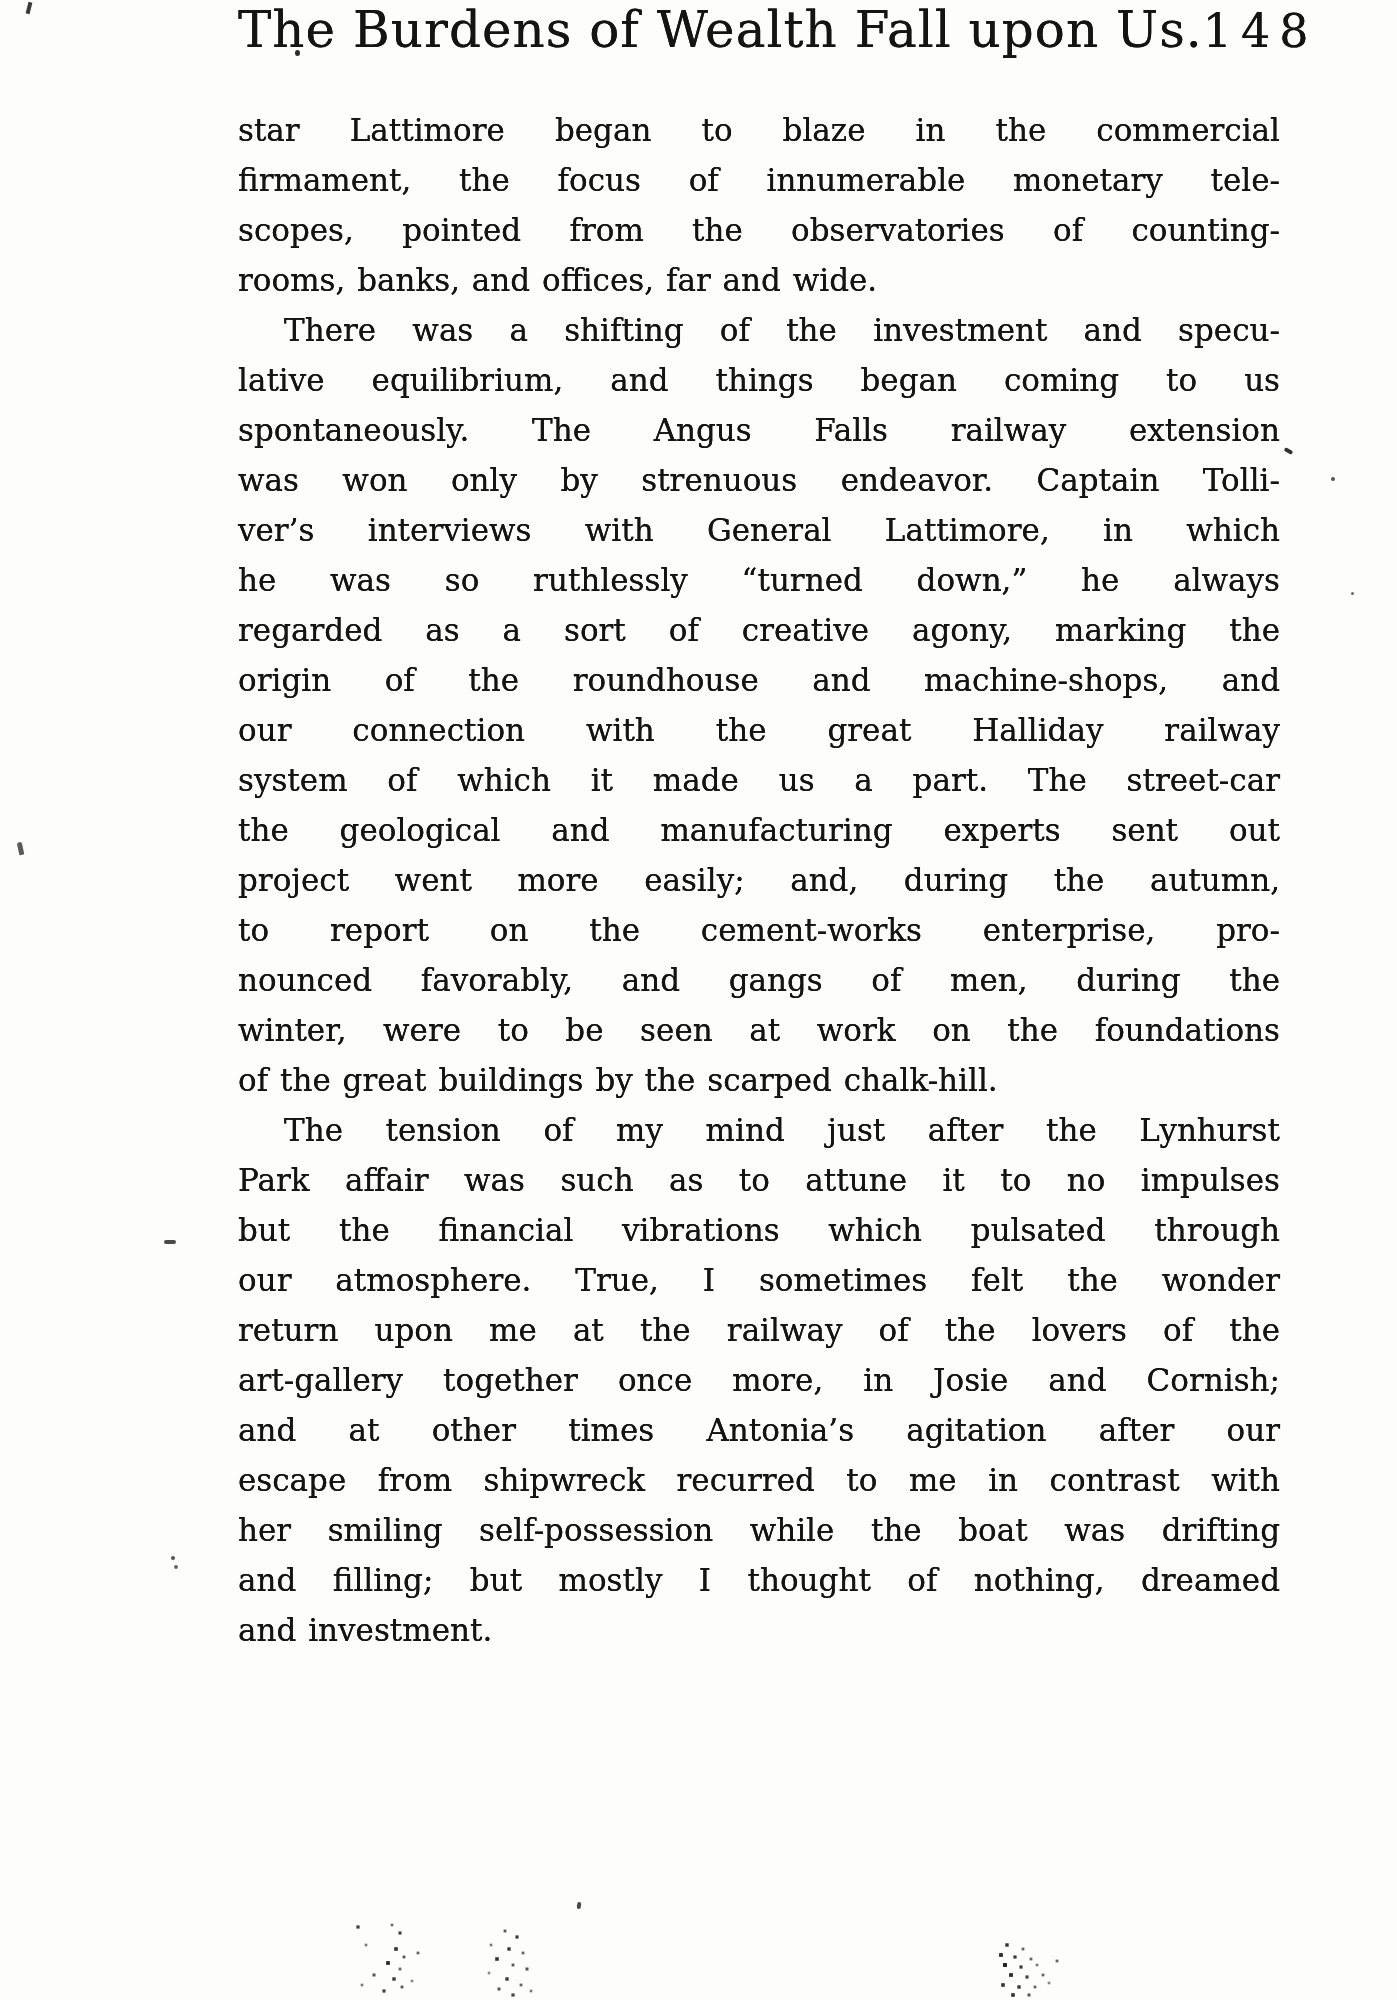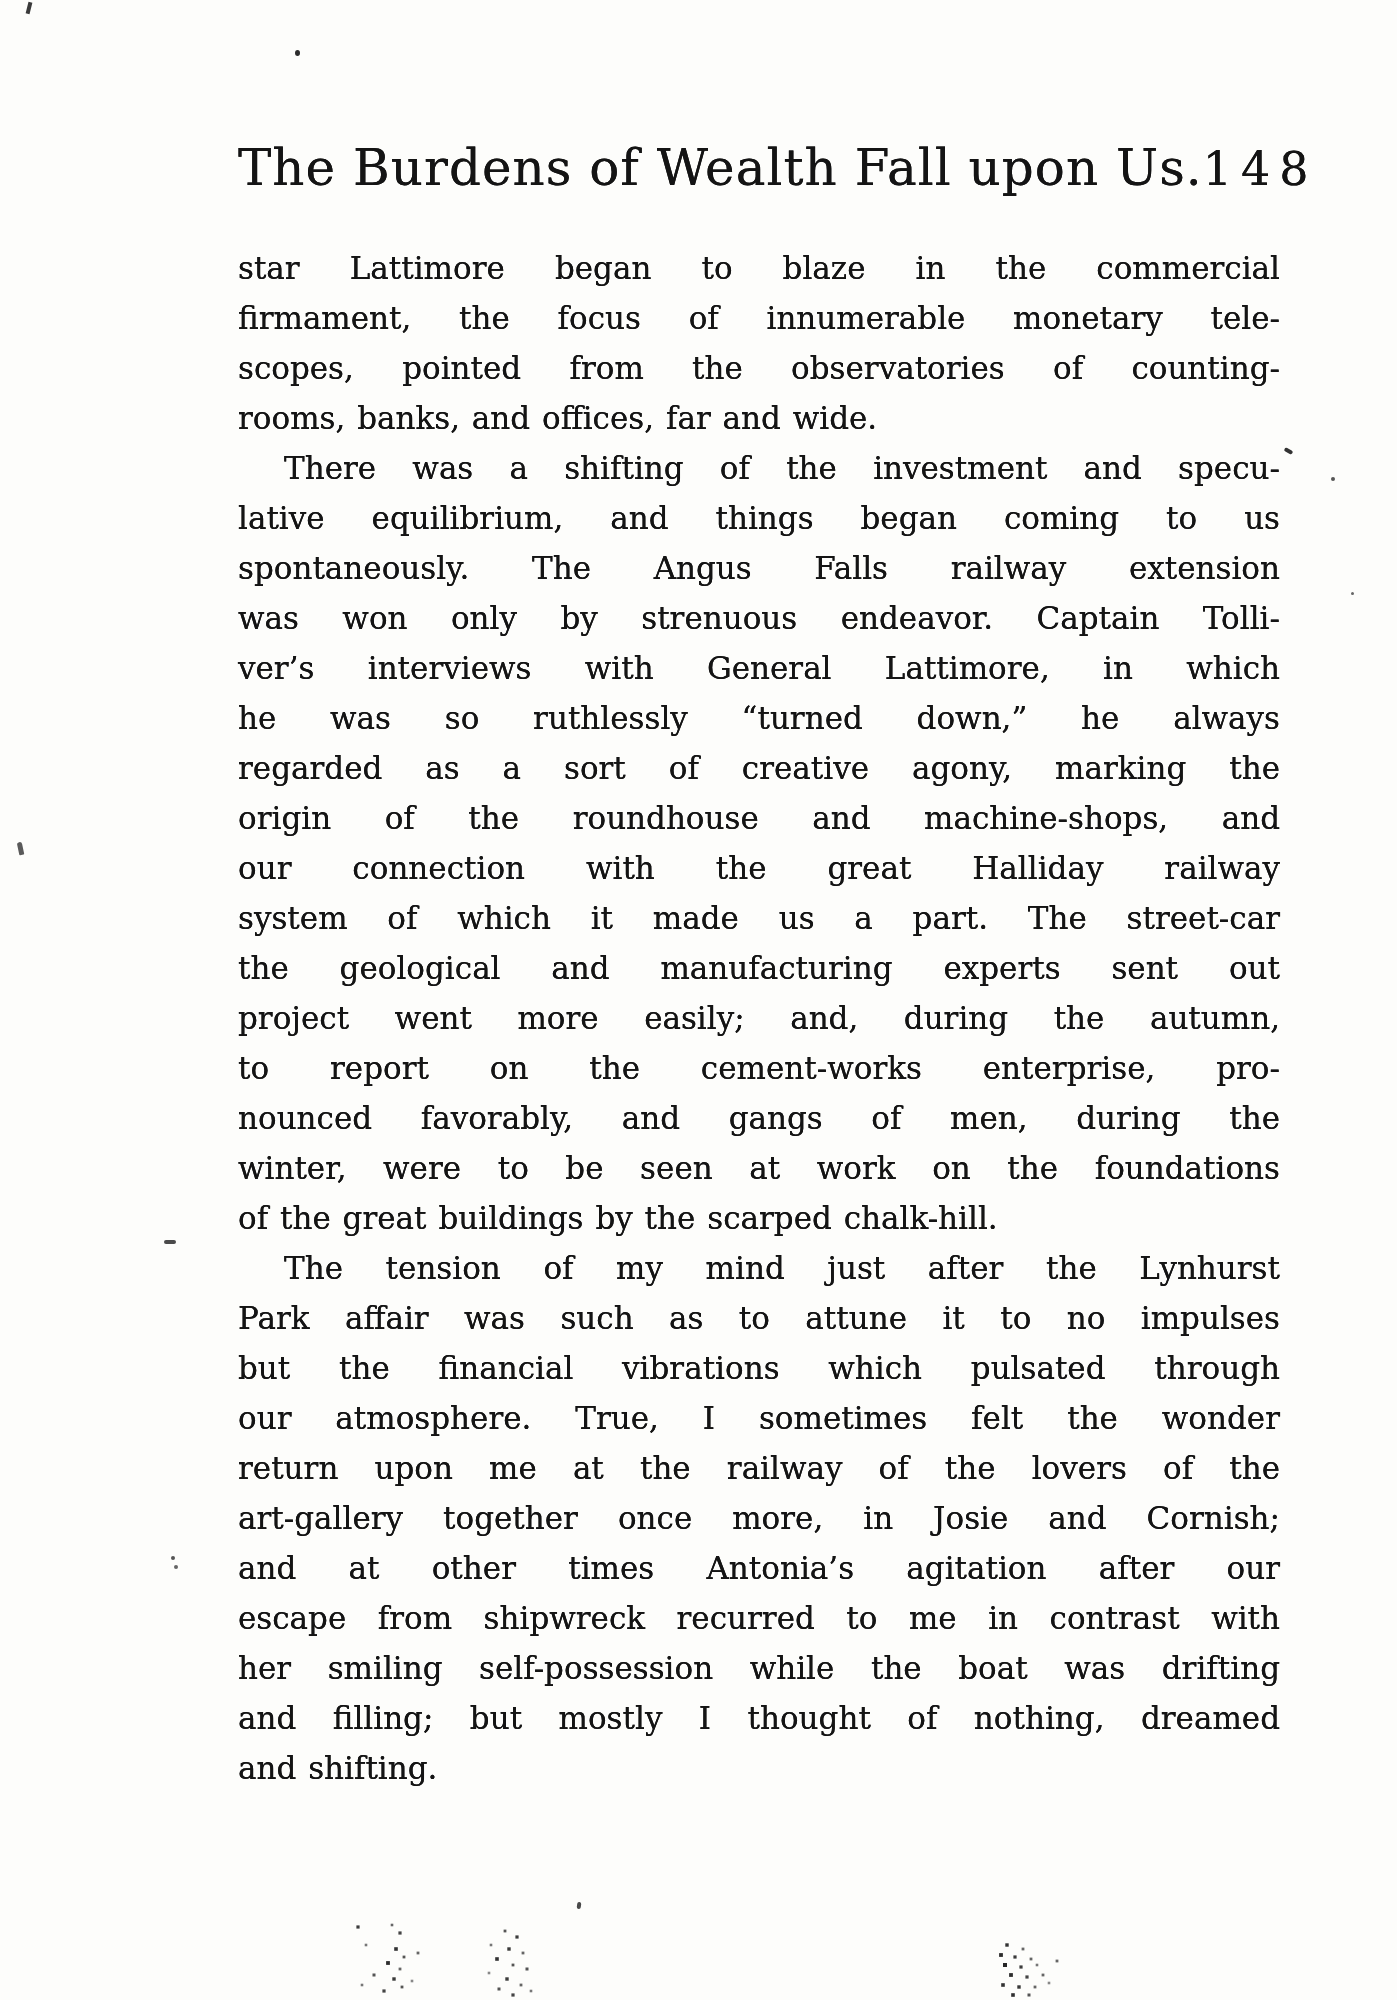--- a/index.html
+++ b/index.html
@@ -8,21 +8,20 @@
     width:1397px;height:2000px;
     background:#fdfdfb;
     overflow:hidden;
     font-family:"DejaVu Serif","Liberation Serif",serif;
     color:#141414;
   }
   .column{
     position:absolute;left:238px;top:0;width:1042px;
   }
   .running-header{
-    margin-top:138px;
     display:flex;justify-content:flex-start;align-items:baseline;
     font-size:50px;line-height:60px;
     letter-spacing:1px;
     text-shadow:0 0 0.6px currentColor;
     white-space:nowrap;
   }
   .pagenum{
     font-size:46px;
     letter-spacing:9px;
     margin-right:-9px;
@@ -129,18 +128,18 @@
         <div class="line first">The tension of my mind just after the Lynhurst</div>
         <div class="line">Park affair was such as to attune it to no impulses</div>
         <div class="line">but the financial vibrations which pulsated through</div>
         <div class="line">our atmosphere. True, I sometimes felt the wonder</div>
         <div class="line">return upon me at the railway of the lovers of the</div>
         <div class="line">art-gallery together once more, in Josie and Cornish;</div>
         <div class="line">and at other times Antonia’s agitation after our</div>
         <div class="line">escape from shipwreck recurred to me in contrast with</div>
         <div class="line">her smiling self-possession while the boat was drifting</div>
         <div class="line">and filling; but mostly I thought of nothing, dreamed</div>
-        <div class="line last">and shifting.</div>
+        <div class="line last">and investment.</div>
       </div>
 
     </div>
   </div>
 </div>
 
 </body></html>

